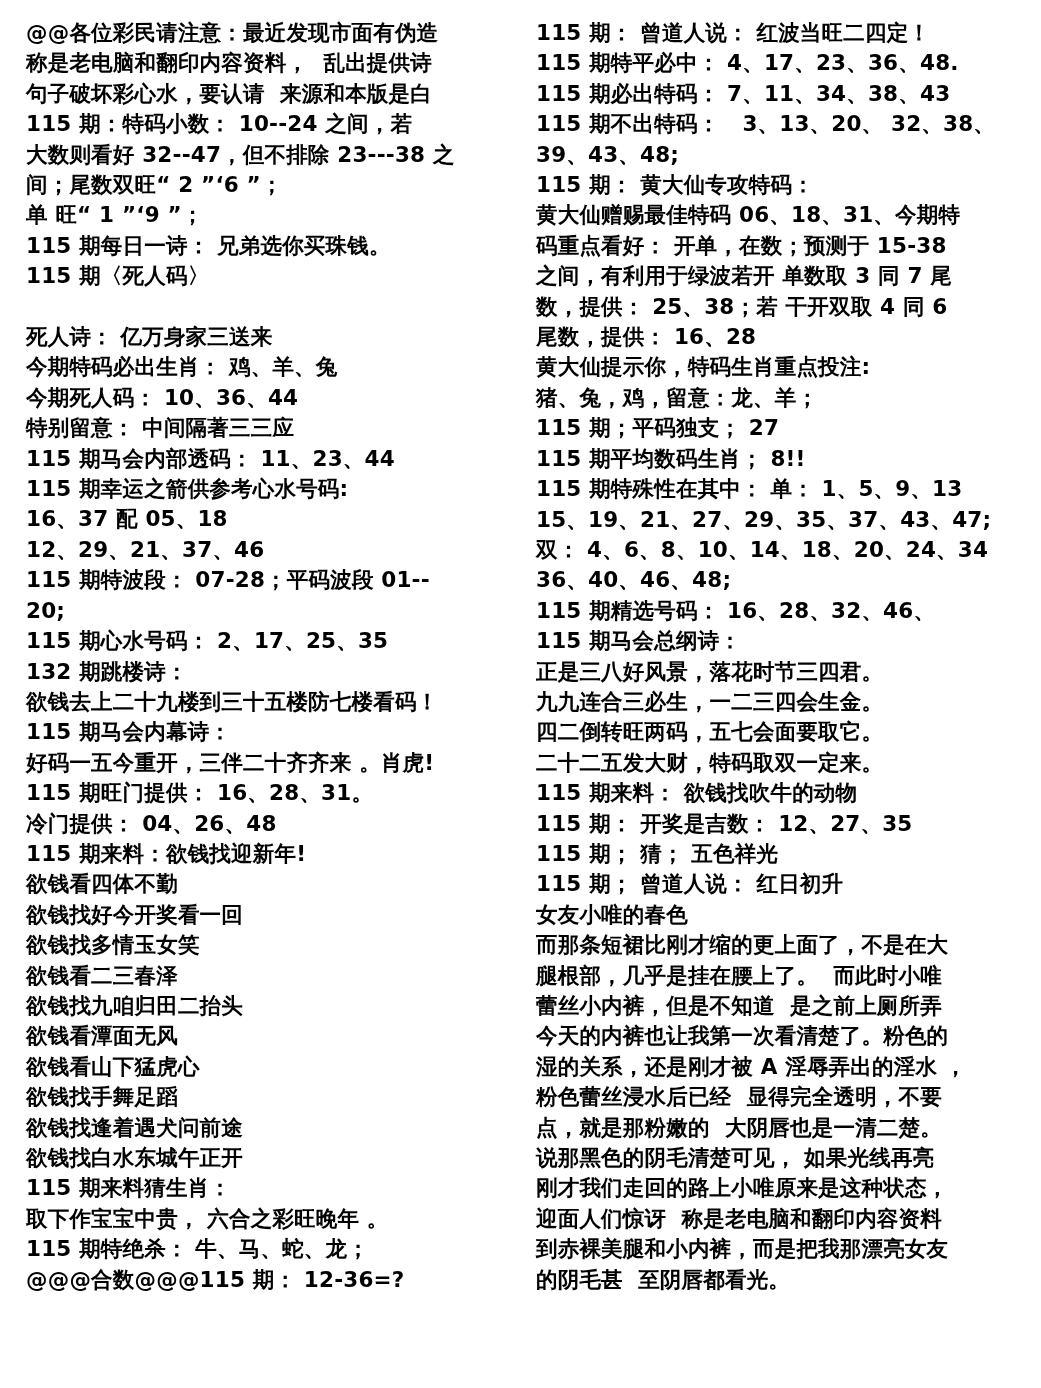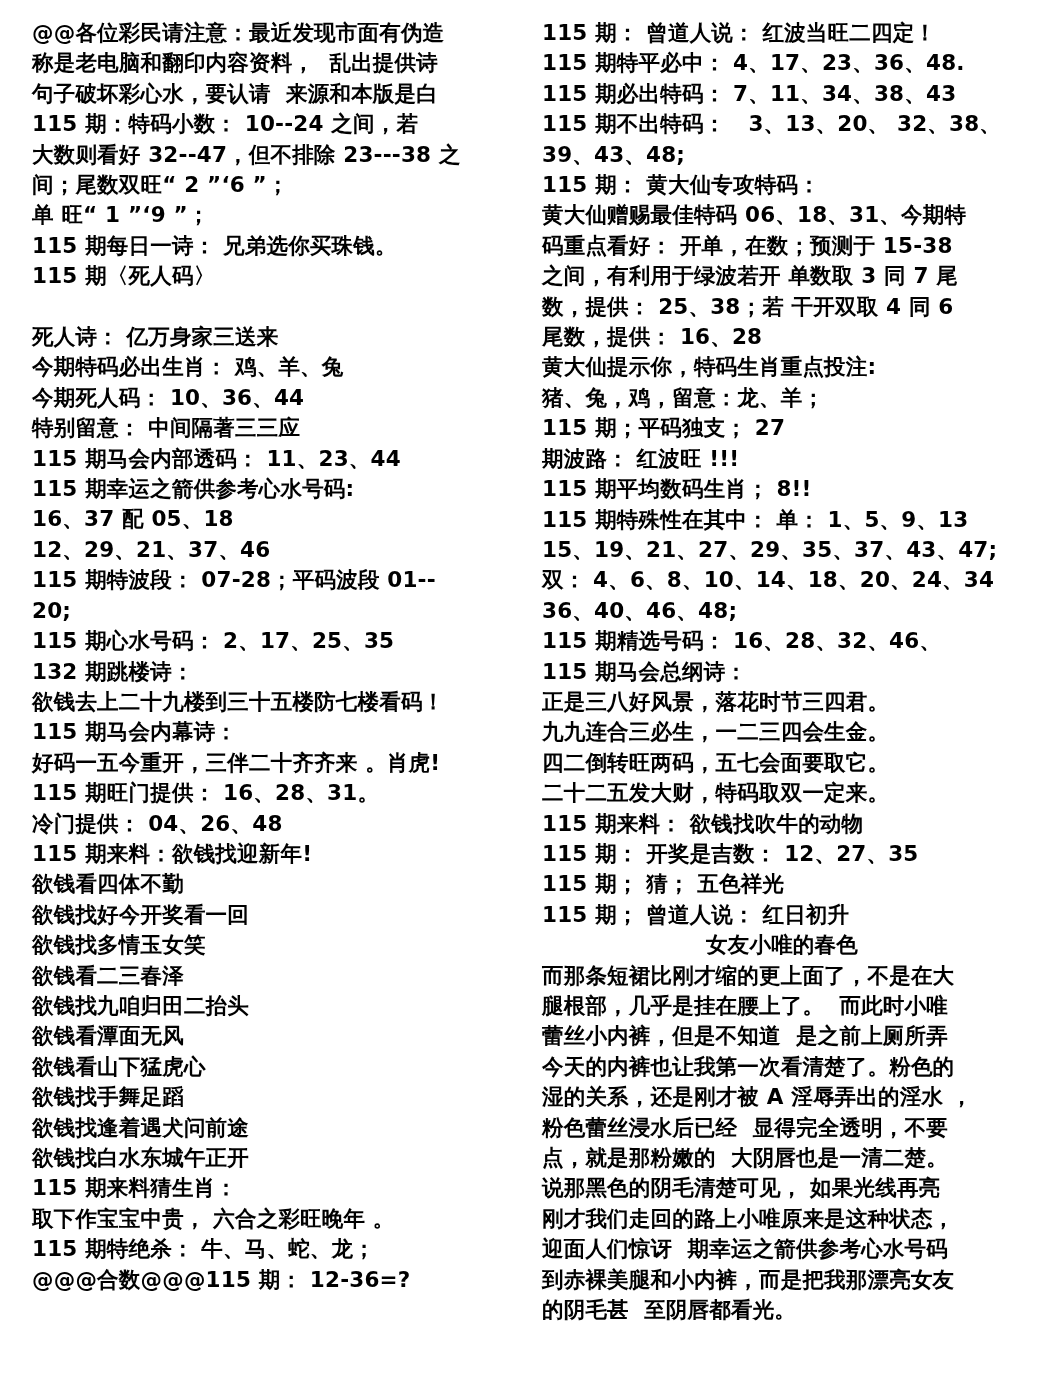--- a/index.html
+++ b/index.html
@@ -13,21 +13,20 @@
     font-family: "DejaVu Sans", "Liberation Sans", sans-serif;
     color: #000000;
     overflow: hidden;
   }
   .page {
     position: relative;
     width: 1019px;
     height: 1388px;
     box-sizing: border-box;
     padding: 18px 22px 10px 26px;
-    margin-left: 6px;
   }
   .columns {
     display: flex;
     flex-direction: row;
     gap: 30px;
     height: 100%;
   }
   .col {
     width: 480px;
     flex: 0 0 480px;
@@ -37,21 +36,21 @@
     line-height: 30.4px;
     font-weight: 700;
     letter-spacing: 0.2px;
     white-space: pre-wrap;
     word-break: break-word;
   }
   .blank {
     height: 30.4px;
   }
   .center {
-    text-align: center;
+    text-align: left;
   }
 </style>
 </head>
 <body>
 
 <div class="page">
   <div class="columns">
     <div class="col" id="left-col">
         <div class="line">@@各位彩民请注意：最近发现市面有伪造</div>
         <div class="line">称是老电脑和翻印内容资料，  乱出提供诗</div>
@@ -104,21 +103,20 @@
         <div class="line">39、43、48;</div>
         <div class="line">115 期： 黄大仙专攻特码：</div>
         <div class="line">黄大仙赠赐最佳特码 06、18、31、今期特</div>
         <div class="line">码重点看好： 开单，在数；预测于 15-38</div>
         <div class="line">之间，有利用于绿波若开 单数取 3 同 7 尾</div>
         <div class="line">数，提供： 25、38；若 干开双取 4 同 6</div>
         <div class="line">尾数，提供： 16、28</div>
         <div class="line">黄大仙提示你，特码生肖重点投注:</div>
         <div class="line">猪、兔，鸡，留意：龙、羊；</div>
         <div class="line">115 期；平码独支； 27</div>
-        <div class="line">期波路： 红波旺 !!!</div>
         <div class="line">115 期平均数码生肖； 8!!</div>
         <div class="line">115 期特殊性在其中： 单： 1、5、9、13</div>
         <div class="line">15、19、21、27、29、35、37、43、47;</div>
         <div class="line">双： 4、6、8、10、14、18、20、24、34</div>
         <div class="line">36、40、46、48;</div>
         <div class="line">115 期精选号码： 16、28、32、46、</div>
         <div class="line">115 期马会总纲诗：</div>
         <div class="line">正是三八好风景，落花时节三四君。</div>
         <div class="line">九九连合三必生，一二三四会生金。</div>
         <div class="line">四二倒转旺两码，五七会面要取它。</div>
@@ -130,18 +128,18 @@
         <div class="line center">女友小唯的春色</div>
         <div class="line">而那条短裙比刚才缩的更上面了，不是在大</div>
         <div class="line">腿根部，几乎是挂在腰上了。  而此时小唯</div>
         <div class="line">蕾丝小内裤，但是不知道  是之前上厕所弄</div>
         <div class="line">今天的内裤也让我第一次看清楚了。粉色的</div>
         <div class="line">湿的关系，还是刚才被 A 淫辱弄出的淫水 ，</div>
         <div class="line">粉色蕾丝浸水后已经  显得完全透明，不要</div>
         <div class="line">点，就是那粉嫩的  大阴唇也是一清二楚。</div>
         <div class="line">说那黑色的阴毛清楚可见， 如果光线再亮</div>
         <div class="line">刚才我们走回的路上小唯原来是这种状态，</div>
-        <div class="line">迎面人们惊讶  期幸运之箭供参考心水号码</div>
+        <div class="line">迎面人们惊讶  称是老电脑和翻印内容资料</div>
         <div class="line">到赤裸美腿和小内裤，而是把我那漂亮女友</div>
         <div class="line">的阴毛甚  至阴唇都看光。</div>
       </div>
   </div>
 </div>
 
 </body></html>

